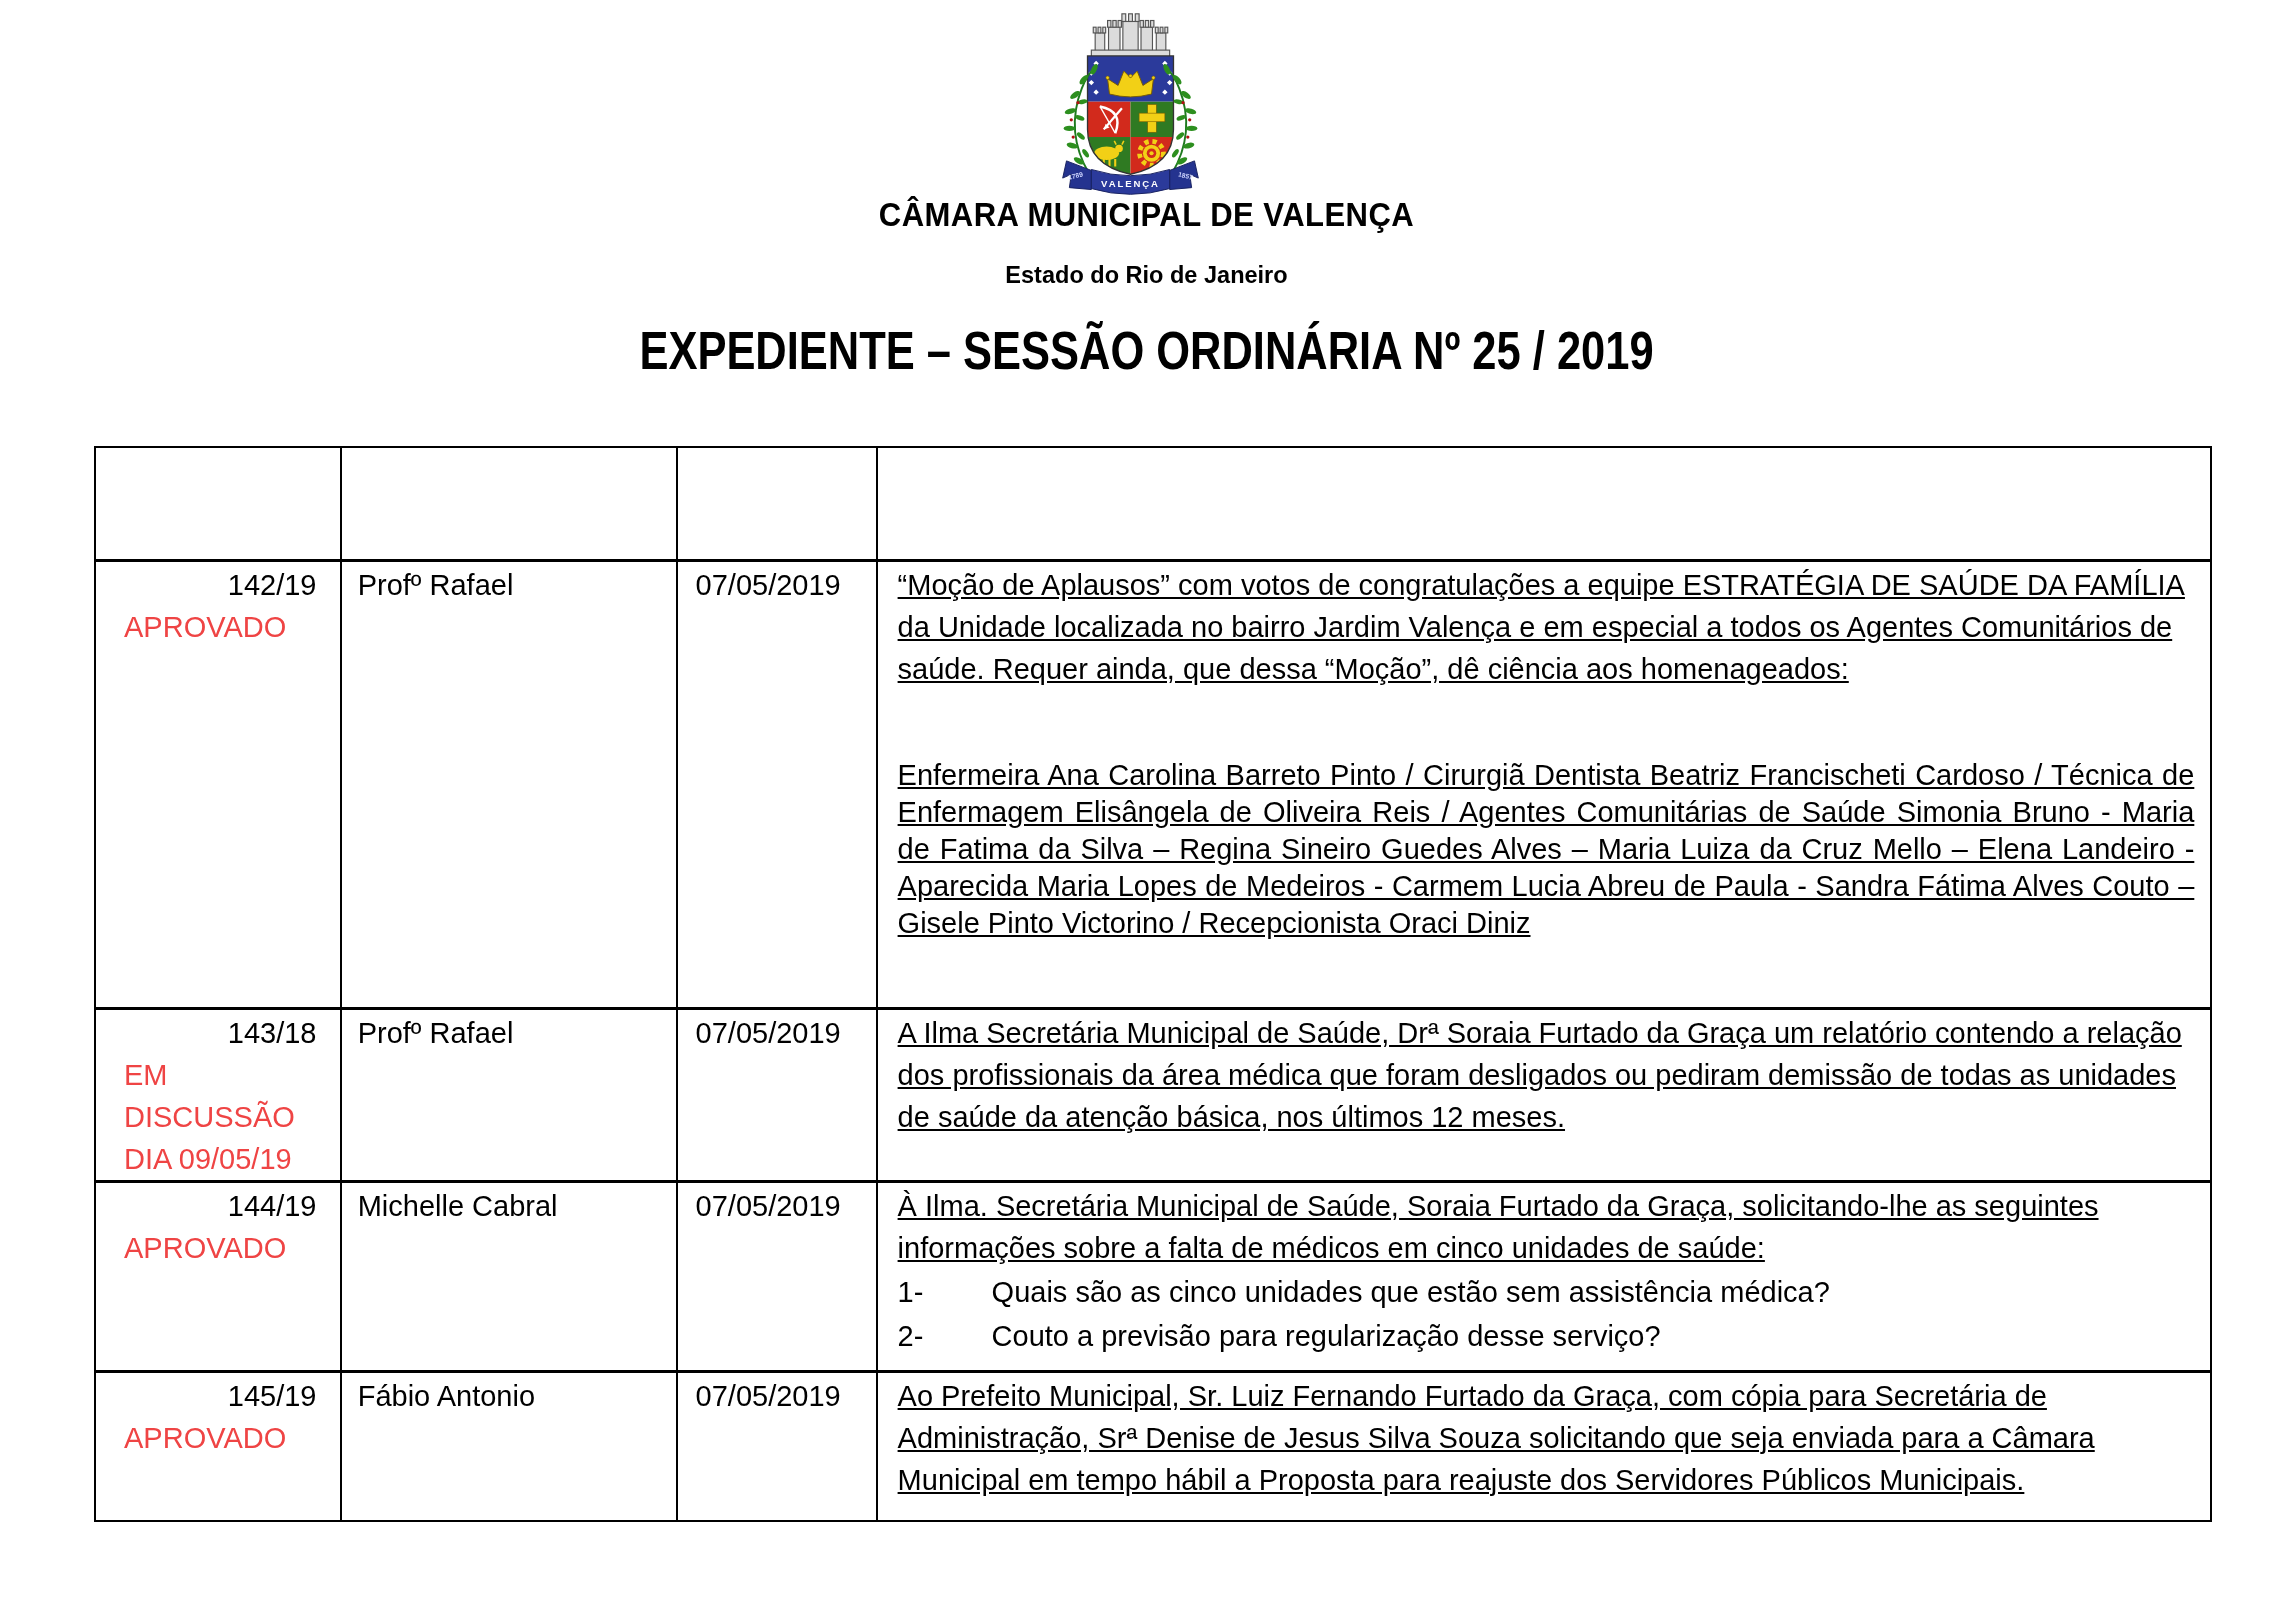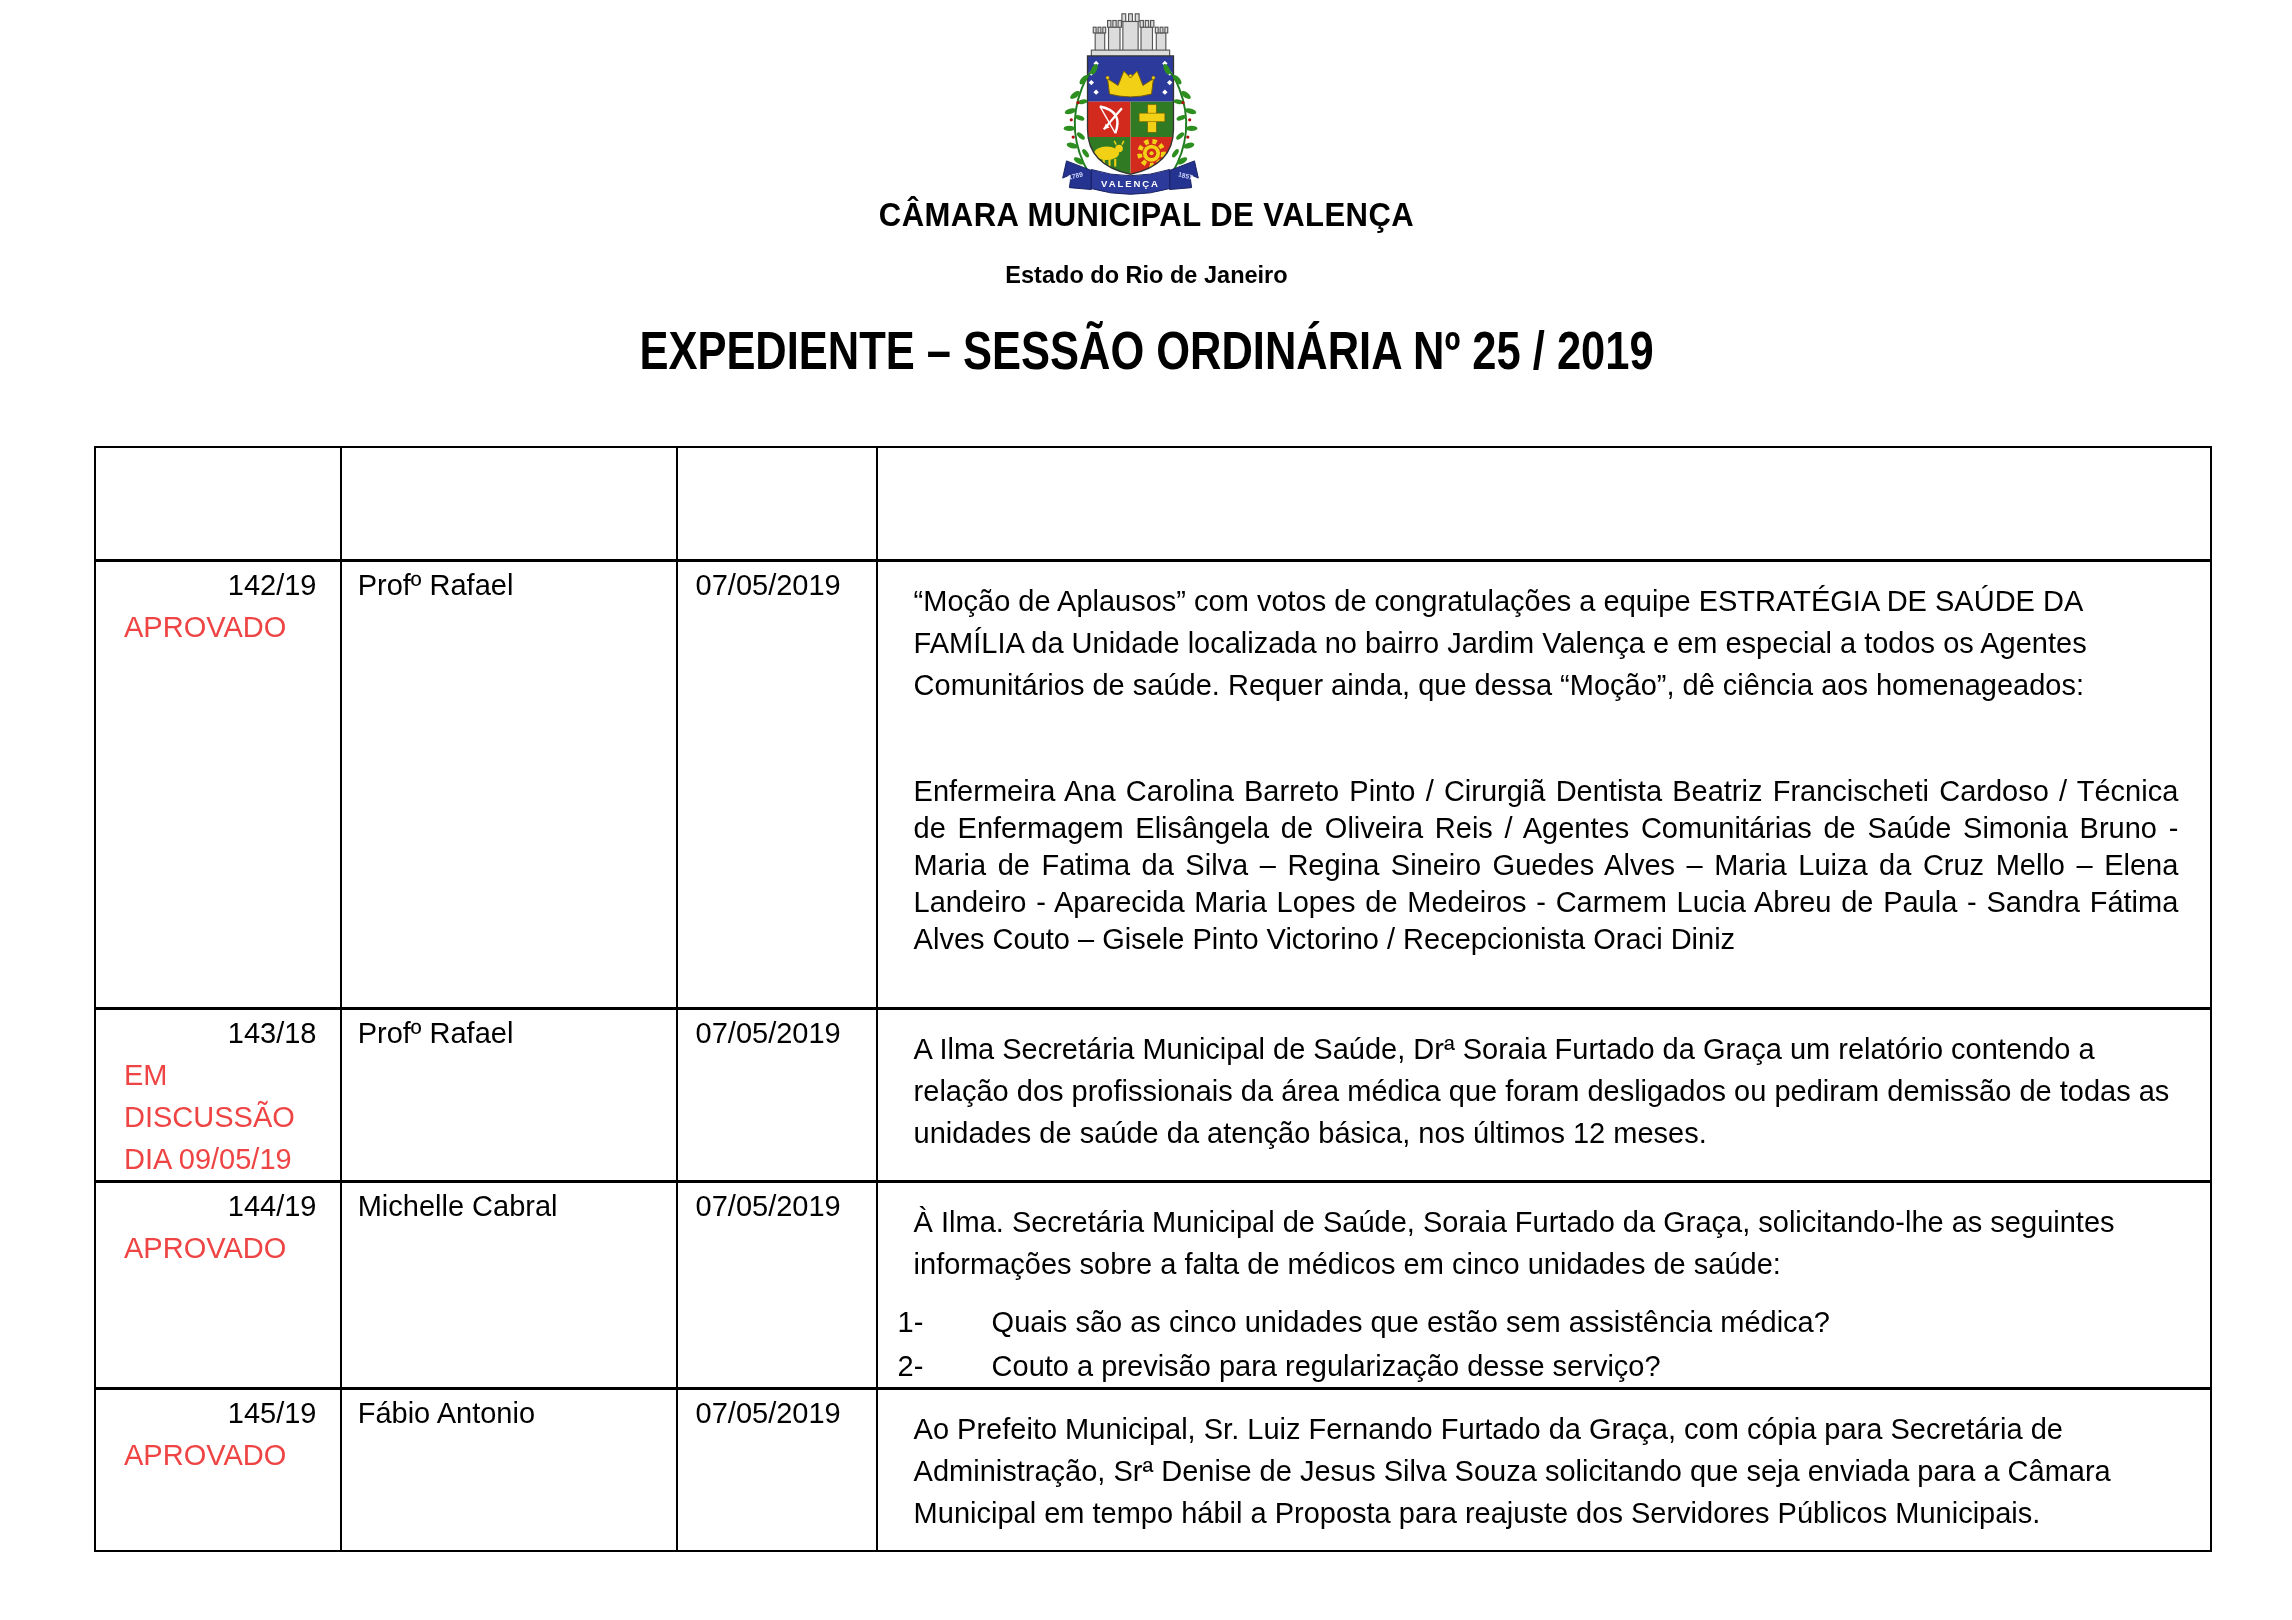--- a/index.html
+++ b/index.html
@@ -31,21 +31,21 @@
   tr.h142 td{height:448px}
   tr.h143 td{height:149px}
   tr.h144 td{height:190px}
   tr.h145 td{height:150px}
 
   td.c1 .num{text-align:right;padding-right:23.5px;}
   td.c1 .status{color:#ef4444;padding-left:28px;}
   td.c2{padding-left:15.7px;padding-right:7.8px;margin-left:6px;}
   td.c3{padding-left:17.6px;}
   td.c4{padding-left:19.6px;padding-right:15.7px;}
-  td.c4 p{margin:16px;}
+  td.c4 p{margin:0;text-decoration:underline;}
   td.c4 p.gap{margin-top:67px;line-height:37px;text-align:justify;}
   .item{display:flex;margin-top:2px;}
   .item .inum{flex:0 0 94px;}
   .item .itxt{flex:1;}
 </style>
 </head>
 <body>
 
 <svg class="emblem" viewBox="0 0 150 200" aria-hidden="true">
 

